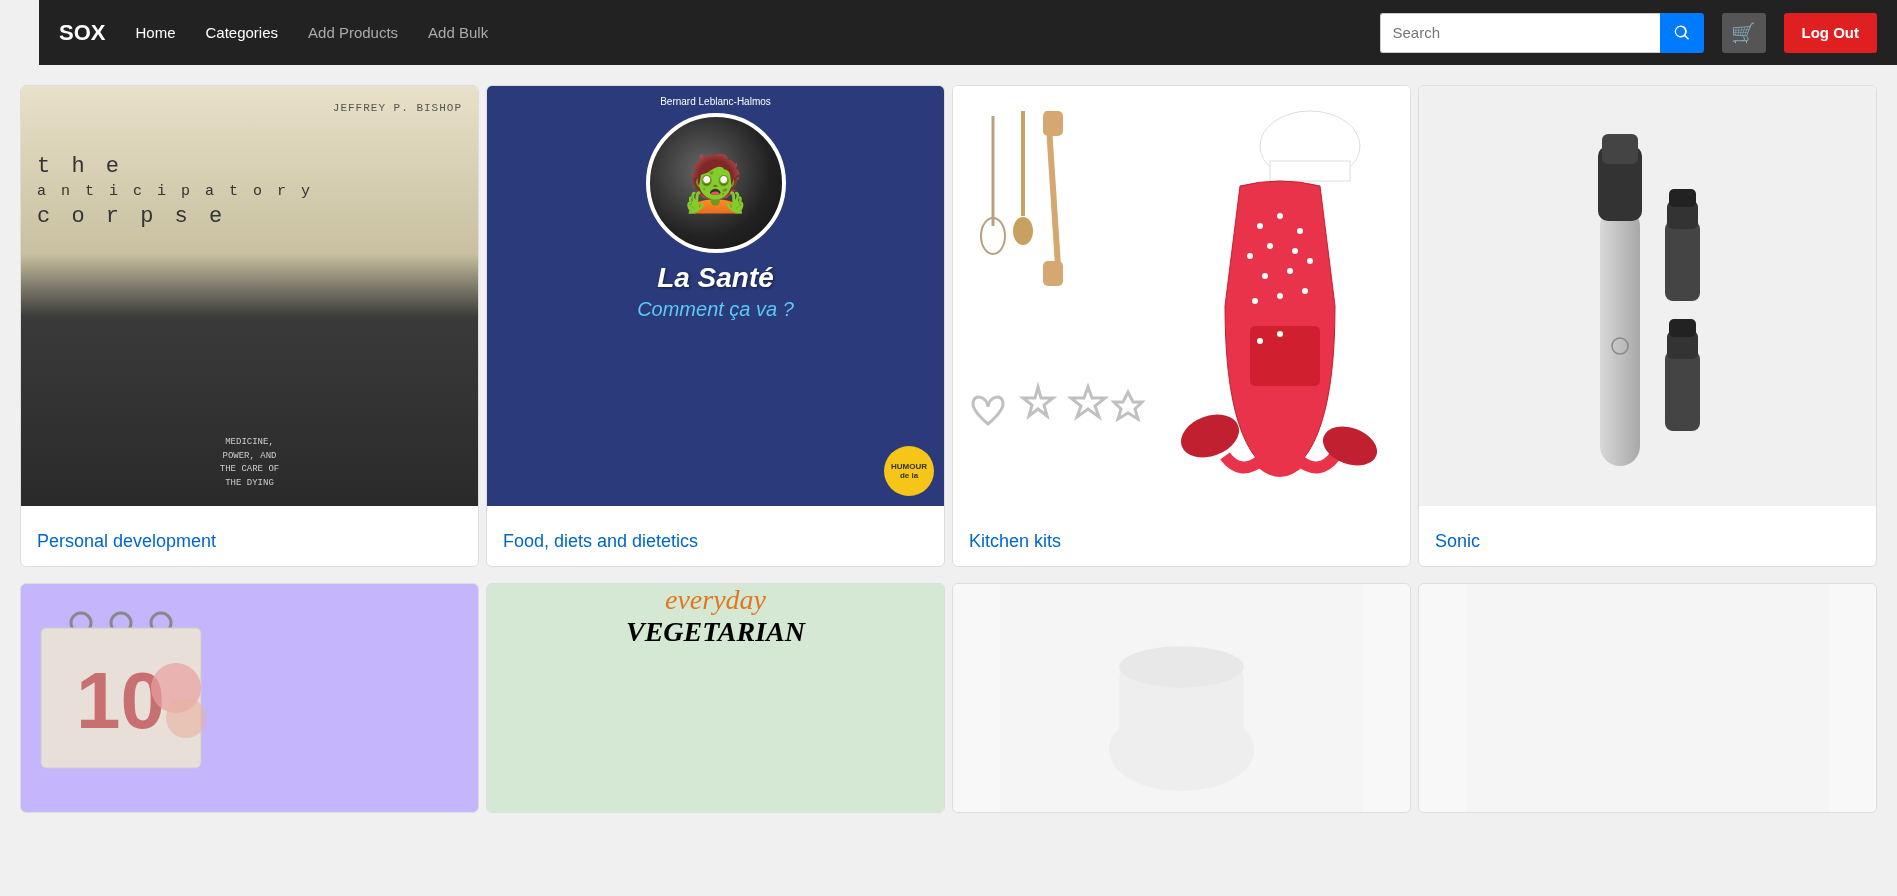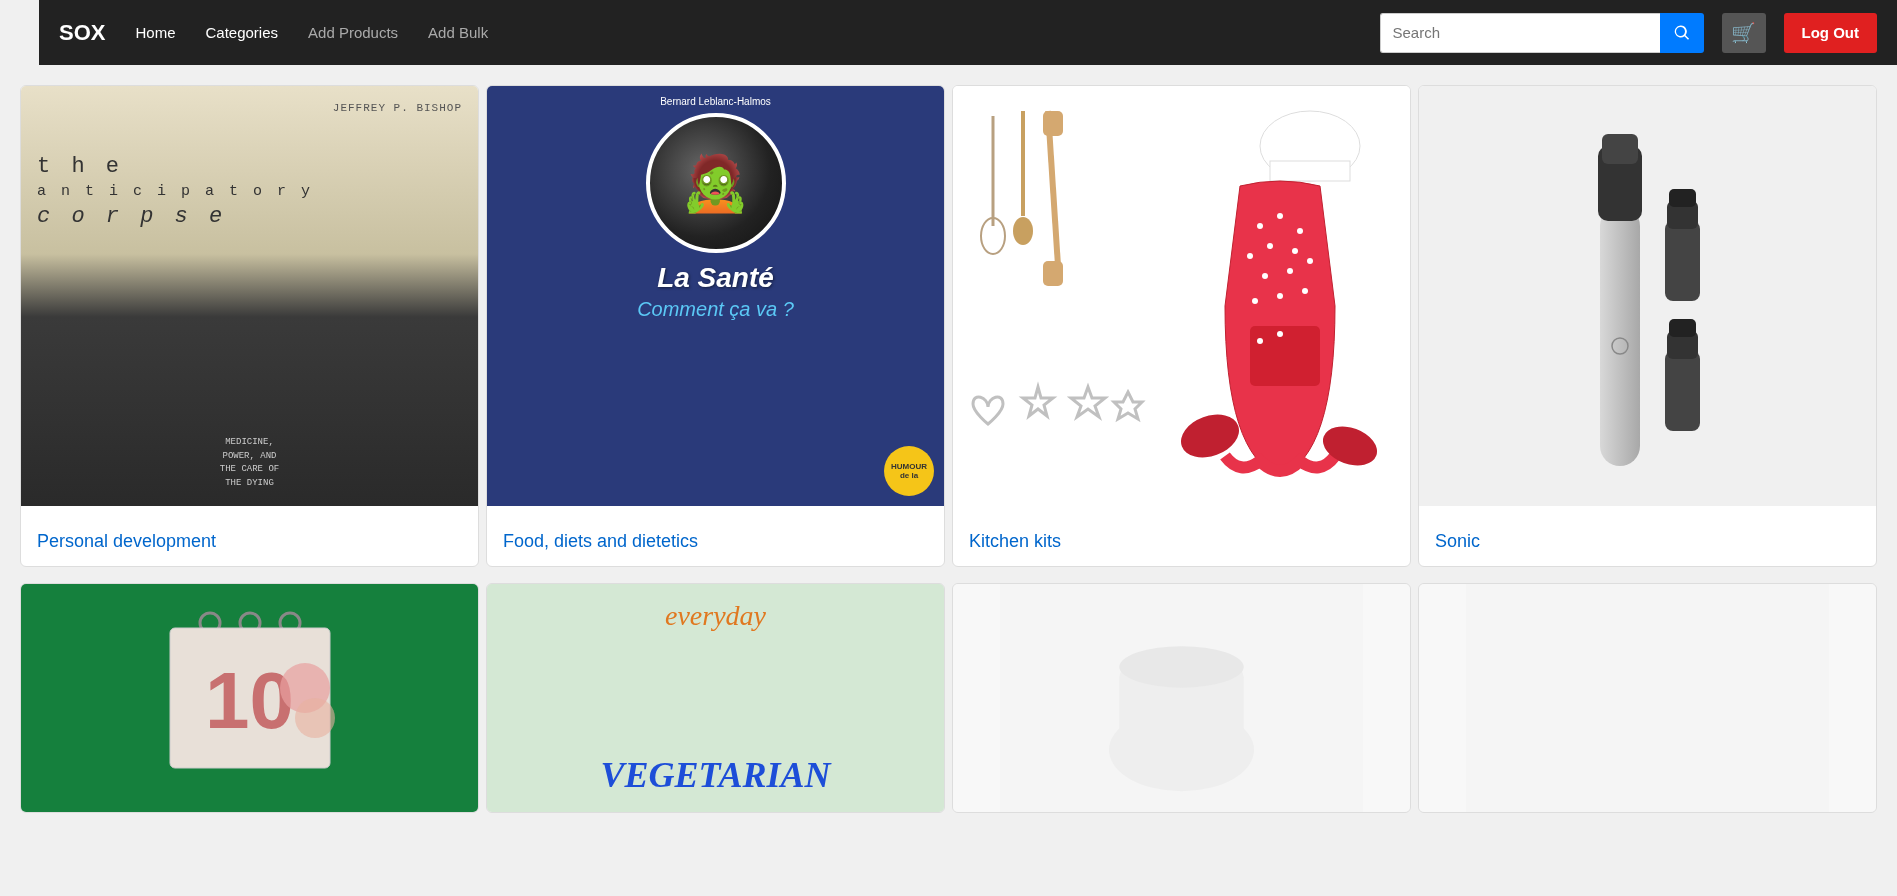--- a/index.html
+++ b/index.html
@@ -142,21 +142,20 @@
       font-size: 15px;
       color: #333;
       letter-spacing: 3px;
       margin-bottom: 4px;
     }
     .book1-title-corpse {
       font-size: 22px;
       color: #333;
       letter-spacing: 4px;
       margin-bottom: 8px;
-      font-style: italic;
     }
     .book1-subtitle {
       margin-top: auto;
       color: #ccc;
       font-size: 9px;
       line-height: 1.5;
       text-align: center;
     }
 
     
@@ -256,37 +255,35 @@
       background: white;
       border: 1px solid #ddd;
       border-radius: 6px;
       overflow: hidden;
       cursor: pointer;
       height: 230px;
     }
 
     
     .calendar-partial {
-      background: #15803d;
+      background: #c4b5fd;
       display: flex;
       flex-direction: column;
-      align-items: center;
       justify-content: center;
       height: 100%;
     }
 
     
     .veg-book {
       background: #d4e8d4;
       display: flex;
       flex-direction: column;
       align-items: center;
-      justify-content: space-between;
-      height: 100%;
-      padding: 16px;
+      justify-content: flex-start;
+      height: 100%;
     }
 
     .empty-partial {
       background: #f8f8f8;
       height: 100%;
     }
   </style>
 </head>
 <body>
 
@@ -469,21 +466,21 @@
 
           <circle cx="155" cy="80" r="25" fill="#e8a0a0" opacity="0.7"></circle>
           <circle cx="165" cy="110" r="20" fill="#e8b0a0" opacity="0.6"></circle>
         </svg>
       </div>
     </div>
 
     <div class="product-card-partial">
       <div class="veg-book">
         <div style="font-family:cursive; font-size:28px; color:#e07820; font-style:italic;">everyday</div>
-        <div style="font-family:cursive; font-size:36px; color:#1d4ed8; font-weight:bold; font-style:italic; text-transform:uppercase;">VEGETARIAN</div>
+        <div style="font-family:cursive; font-size:28px; color:#000000; font-weight:bold; font-style:italic; text-transform:uppercase;">VEGETARIAN</div>
       </div>
     </div>
 
     <div class="product-card-partial">
       <div class="empty-partial">
         <svg width="100%" height="100%" viewBox="0 0 350 220">
           <rect width="350" height="220" fill="#f5f5f5"></rect>
 
           <ellipse cx="175" cy="160" rx="70" ry="40" fill="#eeeeee"></ellipse>
           <rect x="115" y="80" width="120" height="90" rx="10" fill="#eeeeee"></rect>

